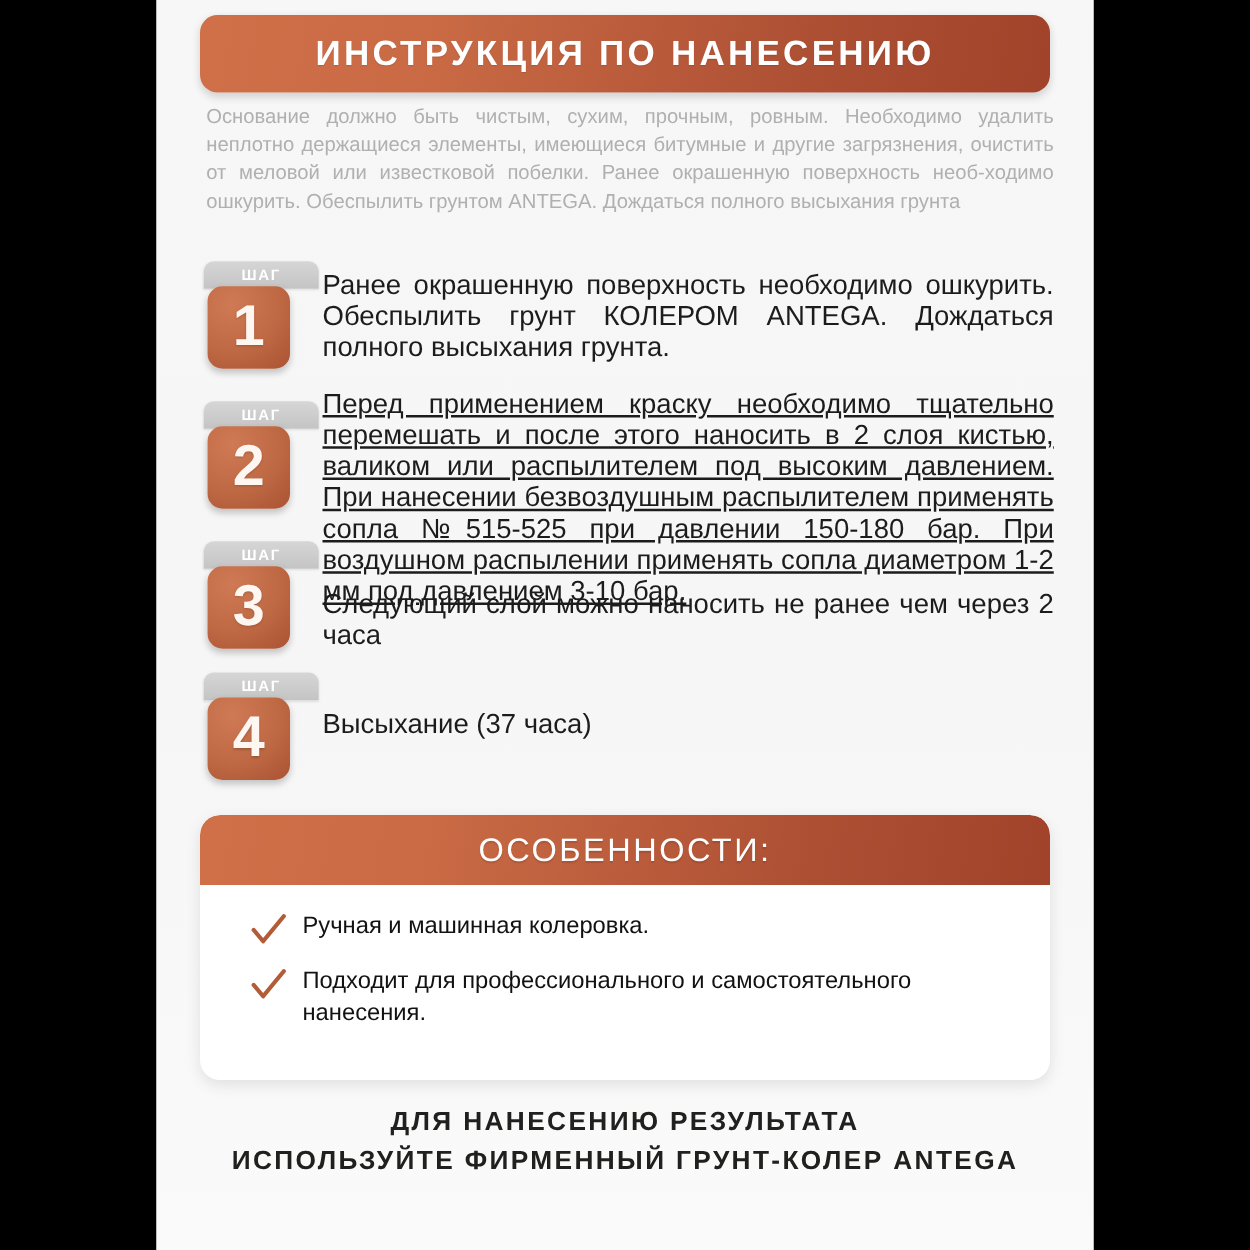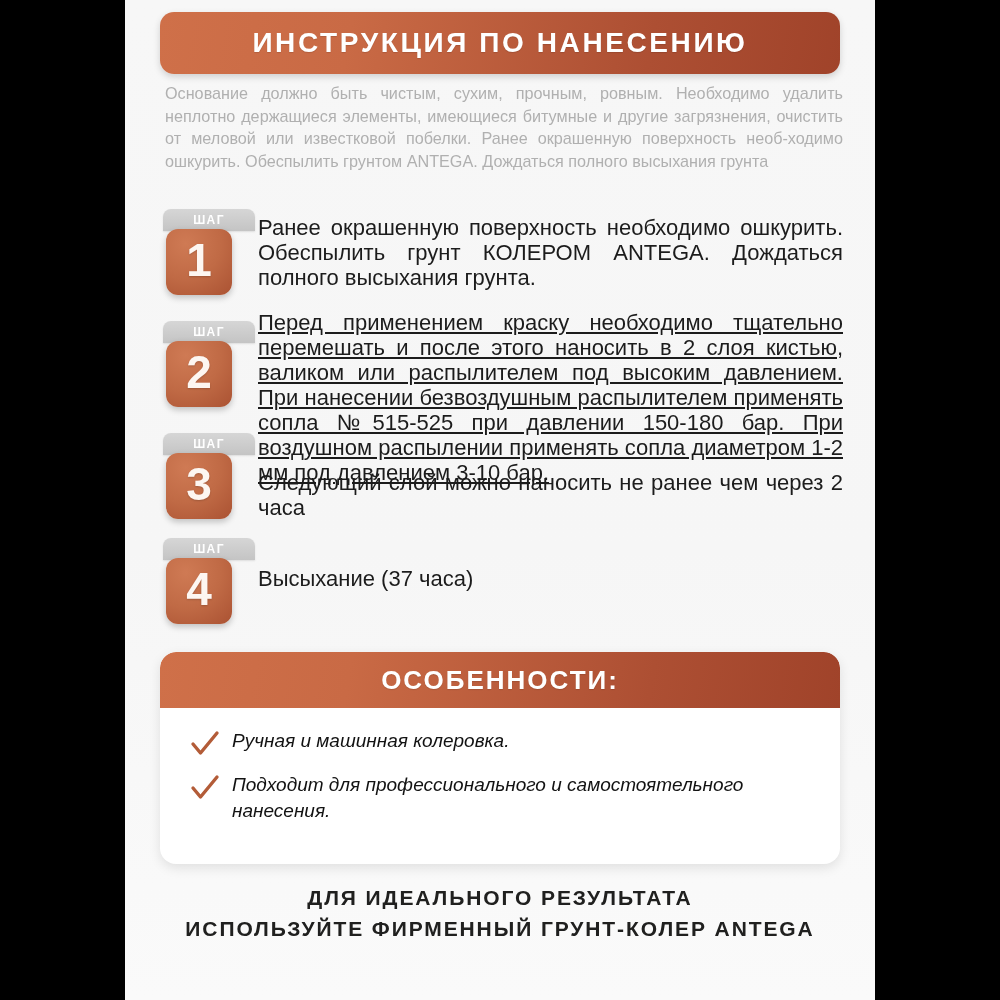--- a/index.html
+++ b/index.html
@@ -154,27 +154,26 @@
     height: 56px;
     background: linear-gradient(100deg, #cf7049 0%, #c96a45 28%, #ad4f33 72%, #a0432a 100%);
     display: flex;
     align-items: center;
     justify-content: center;
     border-radius: 16px 16px 0 0;
   }
   .features-head span {
     color: #ffffff;
     font-size: 26px;
-    font-weight: bold;
+    font-weight: normal;
     letter-spacing: 2px;
     text-shadow: 0 1px 1px rgba(0,0,0,0.12);
   }
   .features-body {
-    padding: 20px 30px 28px 30px;
-    font-style: italic;
+    padding: 20px 30px 28px 40px;
   }
   .feature-item {
     display: flex;
     align-items: flex-start;
     margin-bottom: 14px;
   }
   .feature-item:last-child { margin-bottom: 12px; }
   .check-icon {
     flex: 0 0 auto;
     width: 30px;
@@ -285,18 +284,18 @@
           <svg class="check-icon" viewBox="0 0 30 28">
             <path d="M3 14 L10.5 23 L27 3" fill="none" stroke="#b35c38" stroke-width="3.4" stroke-linecap="round" stroke-linejoin="round"></path>
           </svg>
           <div class="feature-text">Подходит для профессионального и самостоятельного нанесения.</div>
         </div>
 
       </div>
     </div>
 
     <div class="footer">
-      <span class="footer-line">ДЛЯ ИДЕАЛЬНОГО РЕЗУЛЬТАТА</span>
+      <span class="footer-line">ДЛЯ НАНЕСЕНИЮ РЕЗУЛЬТАТА</span>
       <span class="footer-line">ИСПОЛЬЗУЙТЕ ФИРМЕННЫЙ ГРУНТ-КОЛЕР ANTEGA</span>
     </div>
 
   </div>
 </div>
 
 </body></html>

